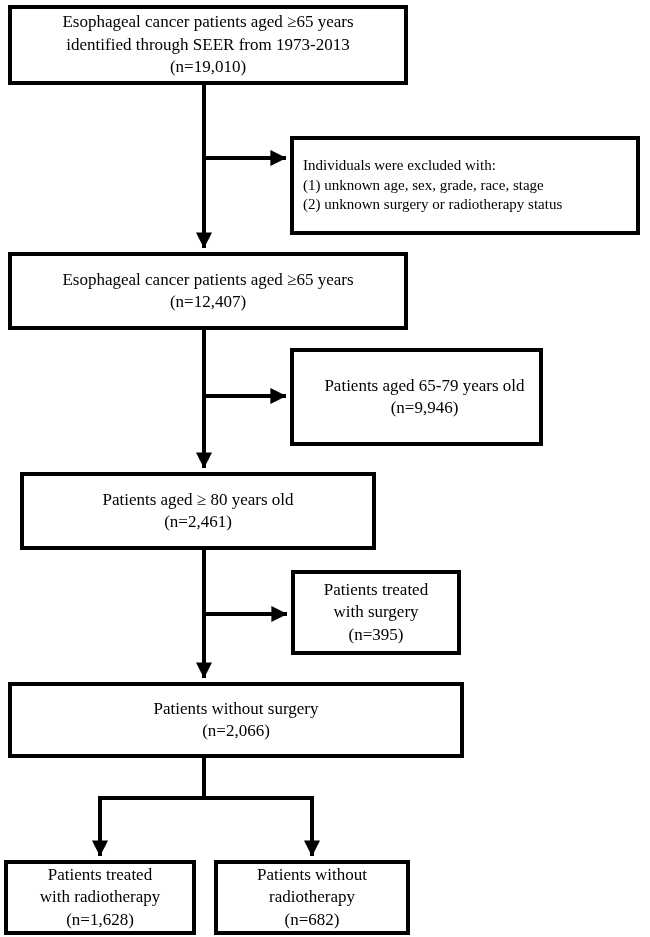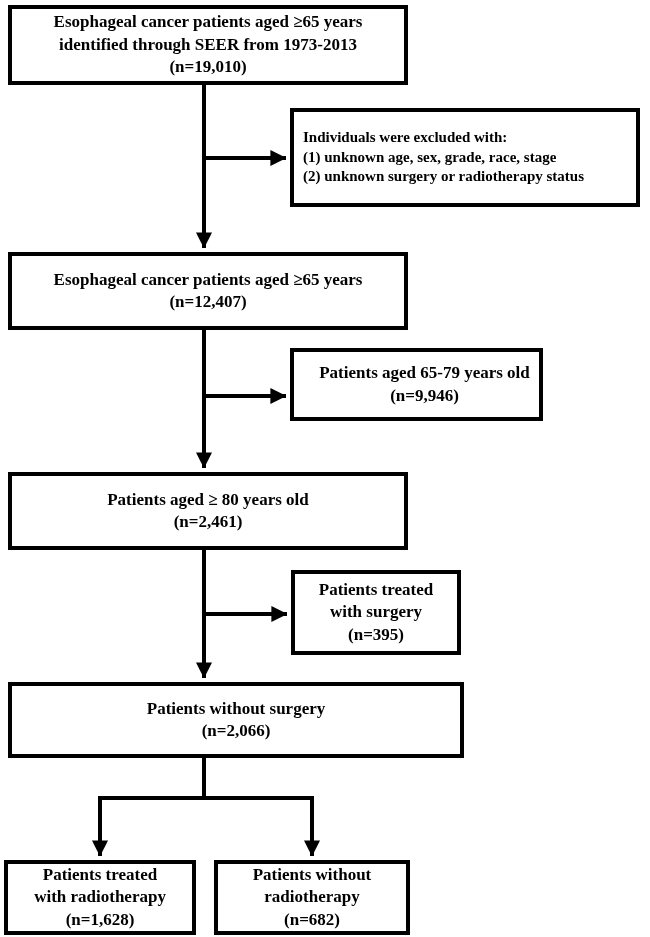--- a/index.html
+++ b/index.html
@@ -21,45 +21,46 @@
     top: 0;
     width: 650px;
     height: 937px;
   }
   .node {
     position: absolute;
     box-sizing: border-box;
     border: 4px solid #000000;
     background: #ffffff;
     color: #000000;
-    font-weight: bold;
+    font-weight: normal;
     font-size: 17px;
     line-height: 1.32;
     display: flex;
     align-items: center;
     justify-content: center;
     text-align: center;
     padding: 2px 4px;
   }
   .node-text {
     white-space: pre-line;
   }
   .node.left-align {
     justify-content: flex-start;
     text-align: left;
     font-size: 15px;
     padding-left: 9px;
     padding-right: 4px;
+    margin-top: 28px;
   }
   
   #box-seer        { left: 8px;   top: 5px;   width: 400px; height: 80px; }
   #box-exclusion   { left: 290px; top: 108px; width: 350px; height: 99px; }
   #box-aged65      { left: 8px;   top: 252px; width: 400px; height: 78px; }
-  #box-aged6579    { left: 290px; top: 348px; width: 253px; height: 73px; padding-left: 20px; }
-  #box-aged80      { left: 8px;   top: 472px; width: 400px; height: 78px; }
+  #box-aged6579    { left: 290px; top: 348px; width: 253px; height: 98px; padding-left: 20px; }
+  #box-aged80      { left: 20px;   top: 472px; width: 356px; height: 78px; }
   #box-surgery     { left: 291px; top: 570px; width: 170px; height: 85px; }
   #box-nosurgery   { left: 8px;   top: 682px; width: 456px; height: 76px; }
   #box-radio       { left: 4px;   top: 860px; width: 192px; height: 75px; }
   #box-noradio     { left: 214px; top: 860px; width: 196px; height: 75px; }
 </style>
 </head>
 <body>
 
 <div class="canvas">
 

